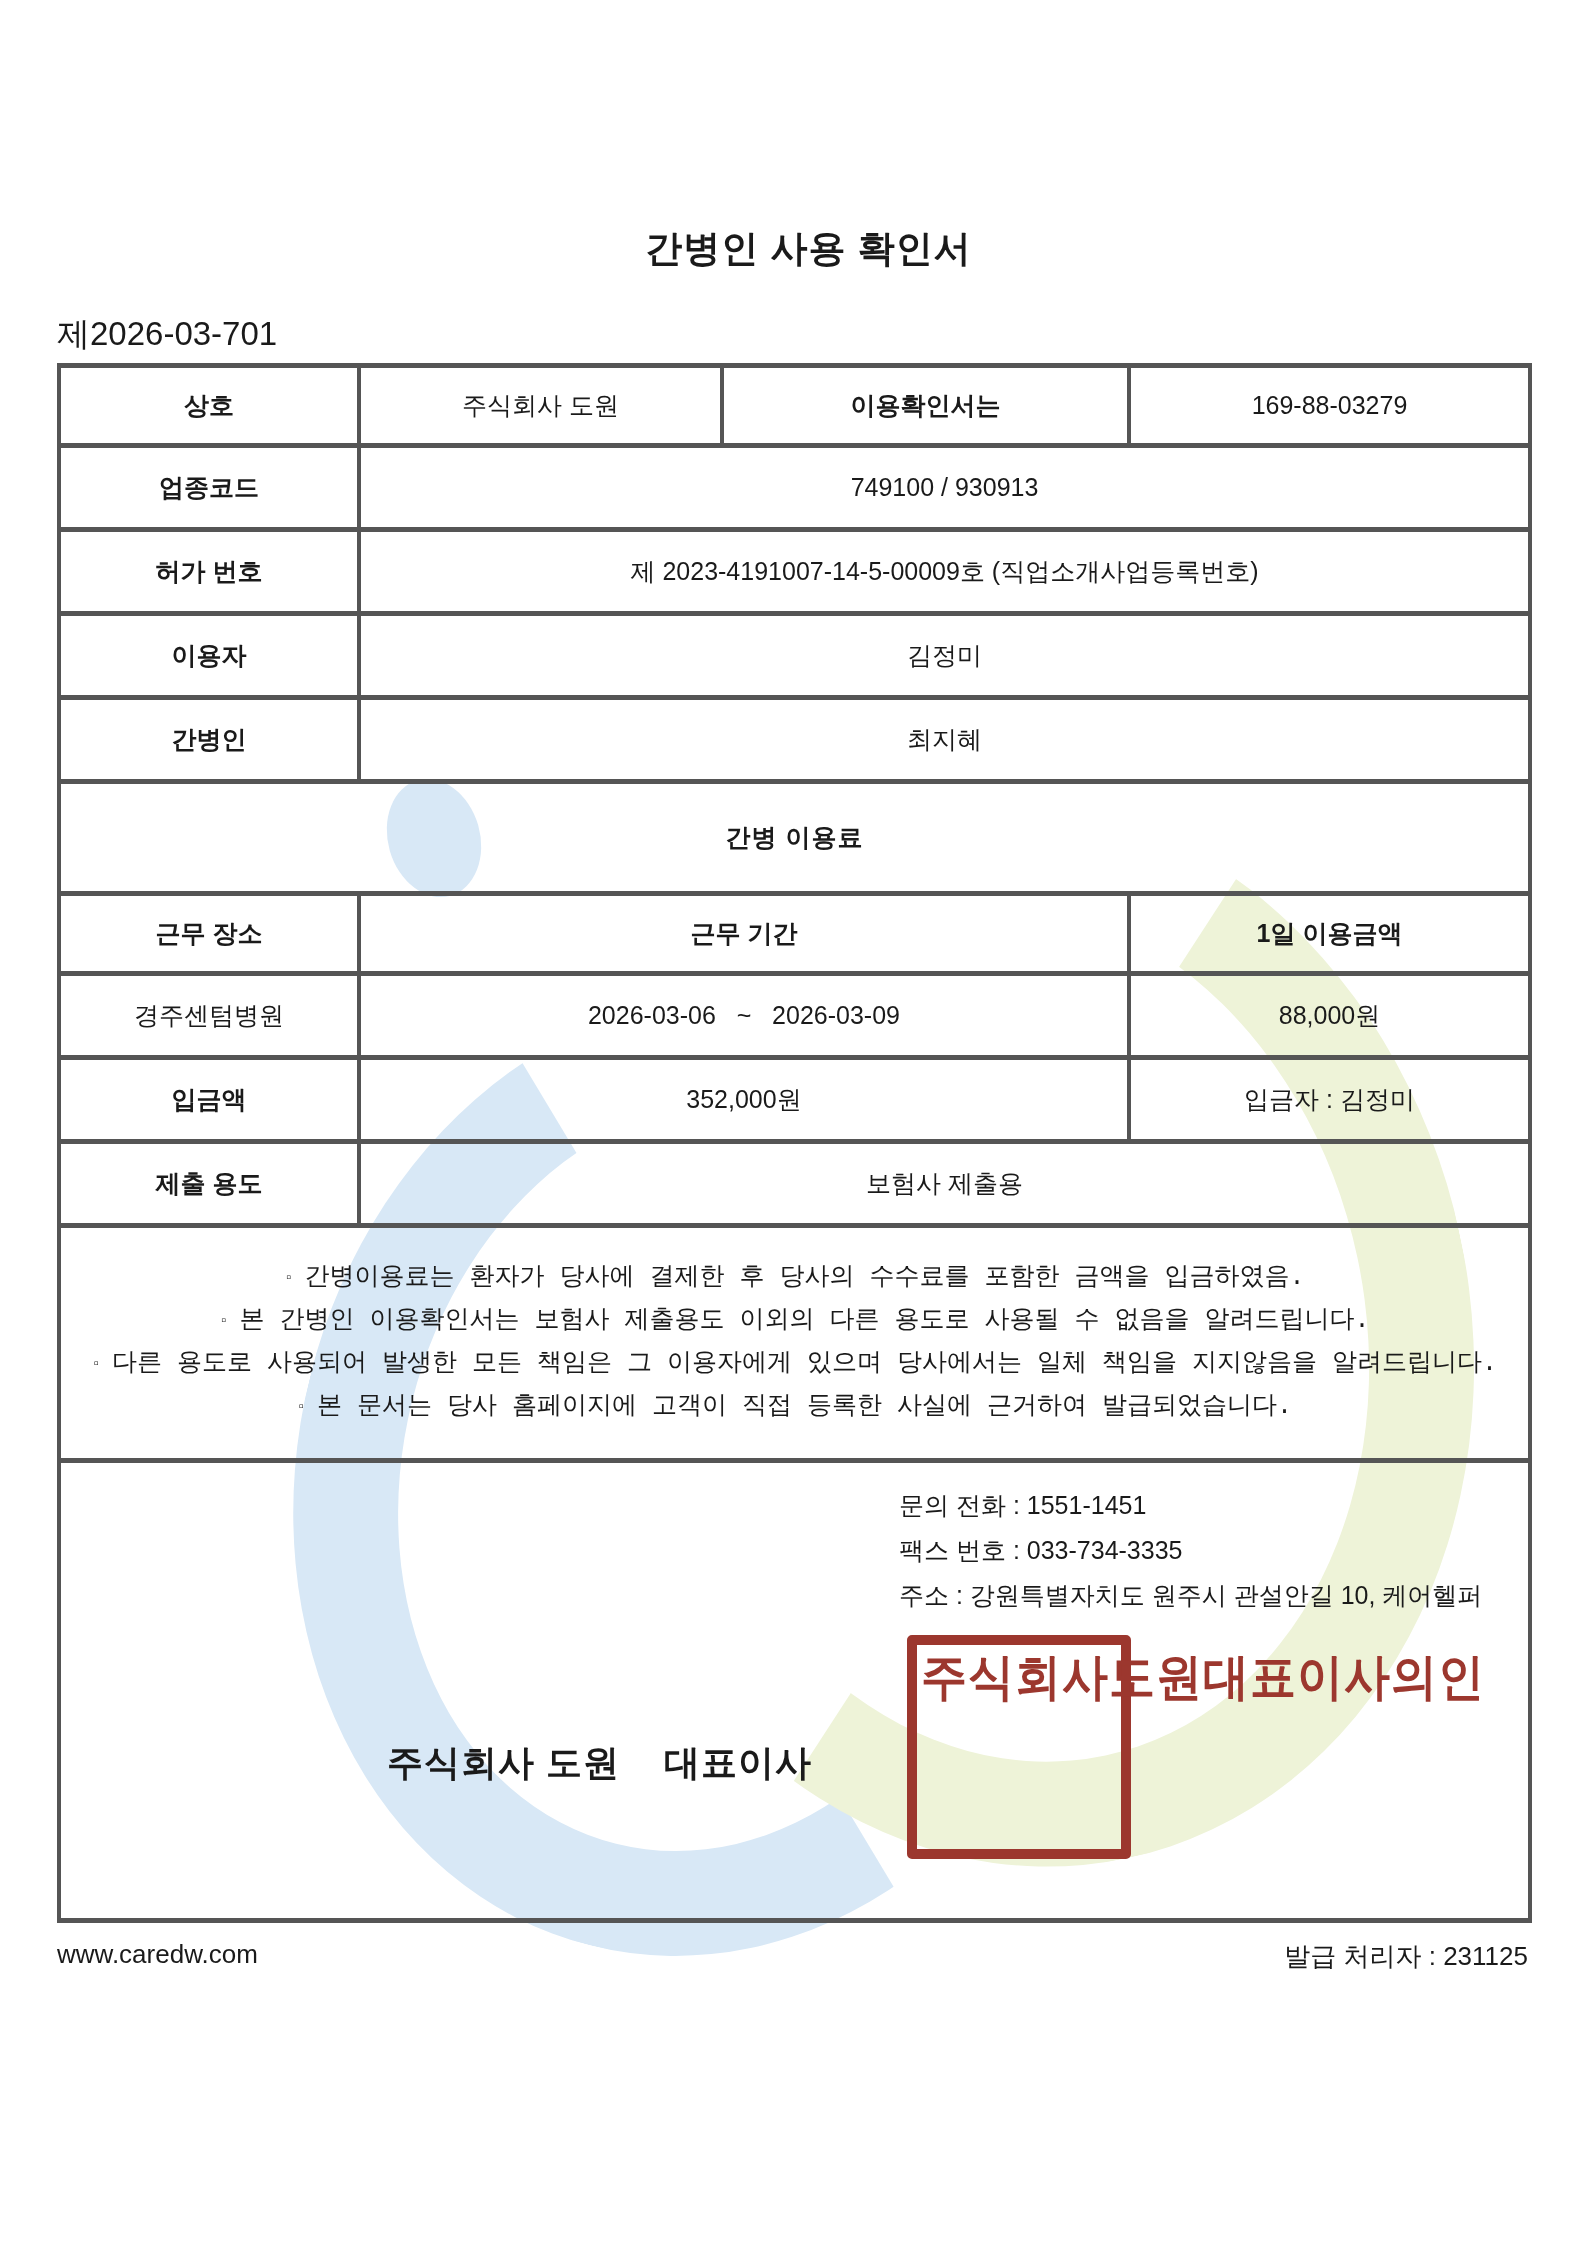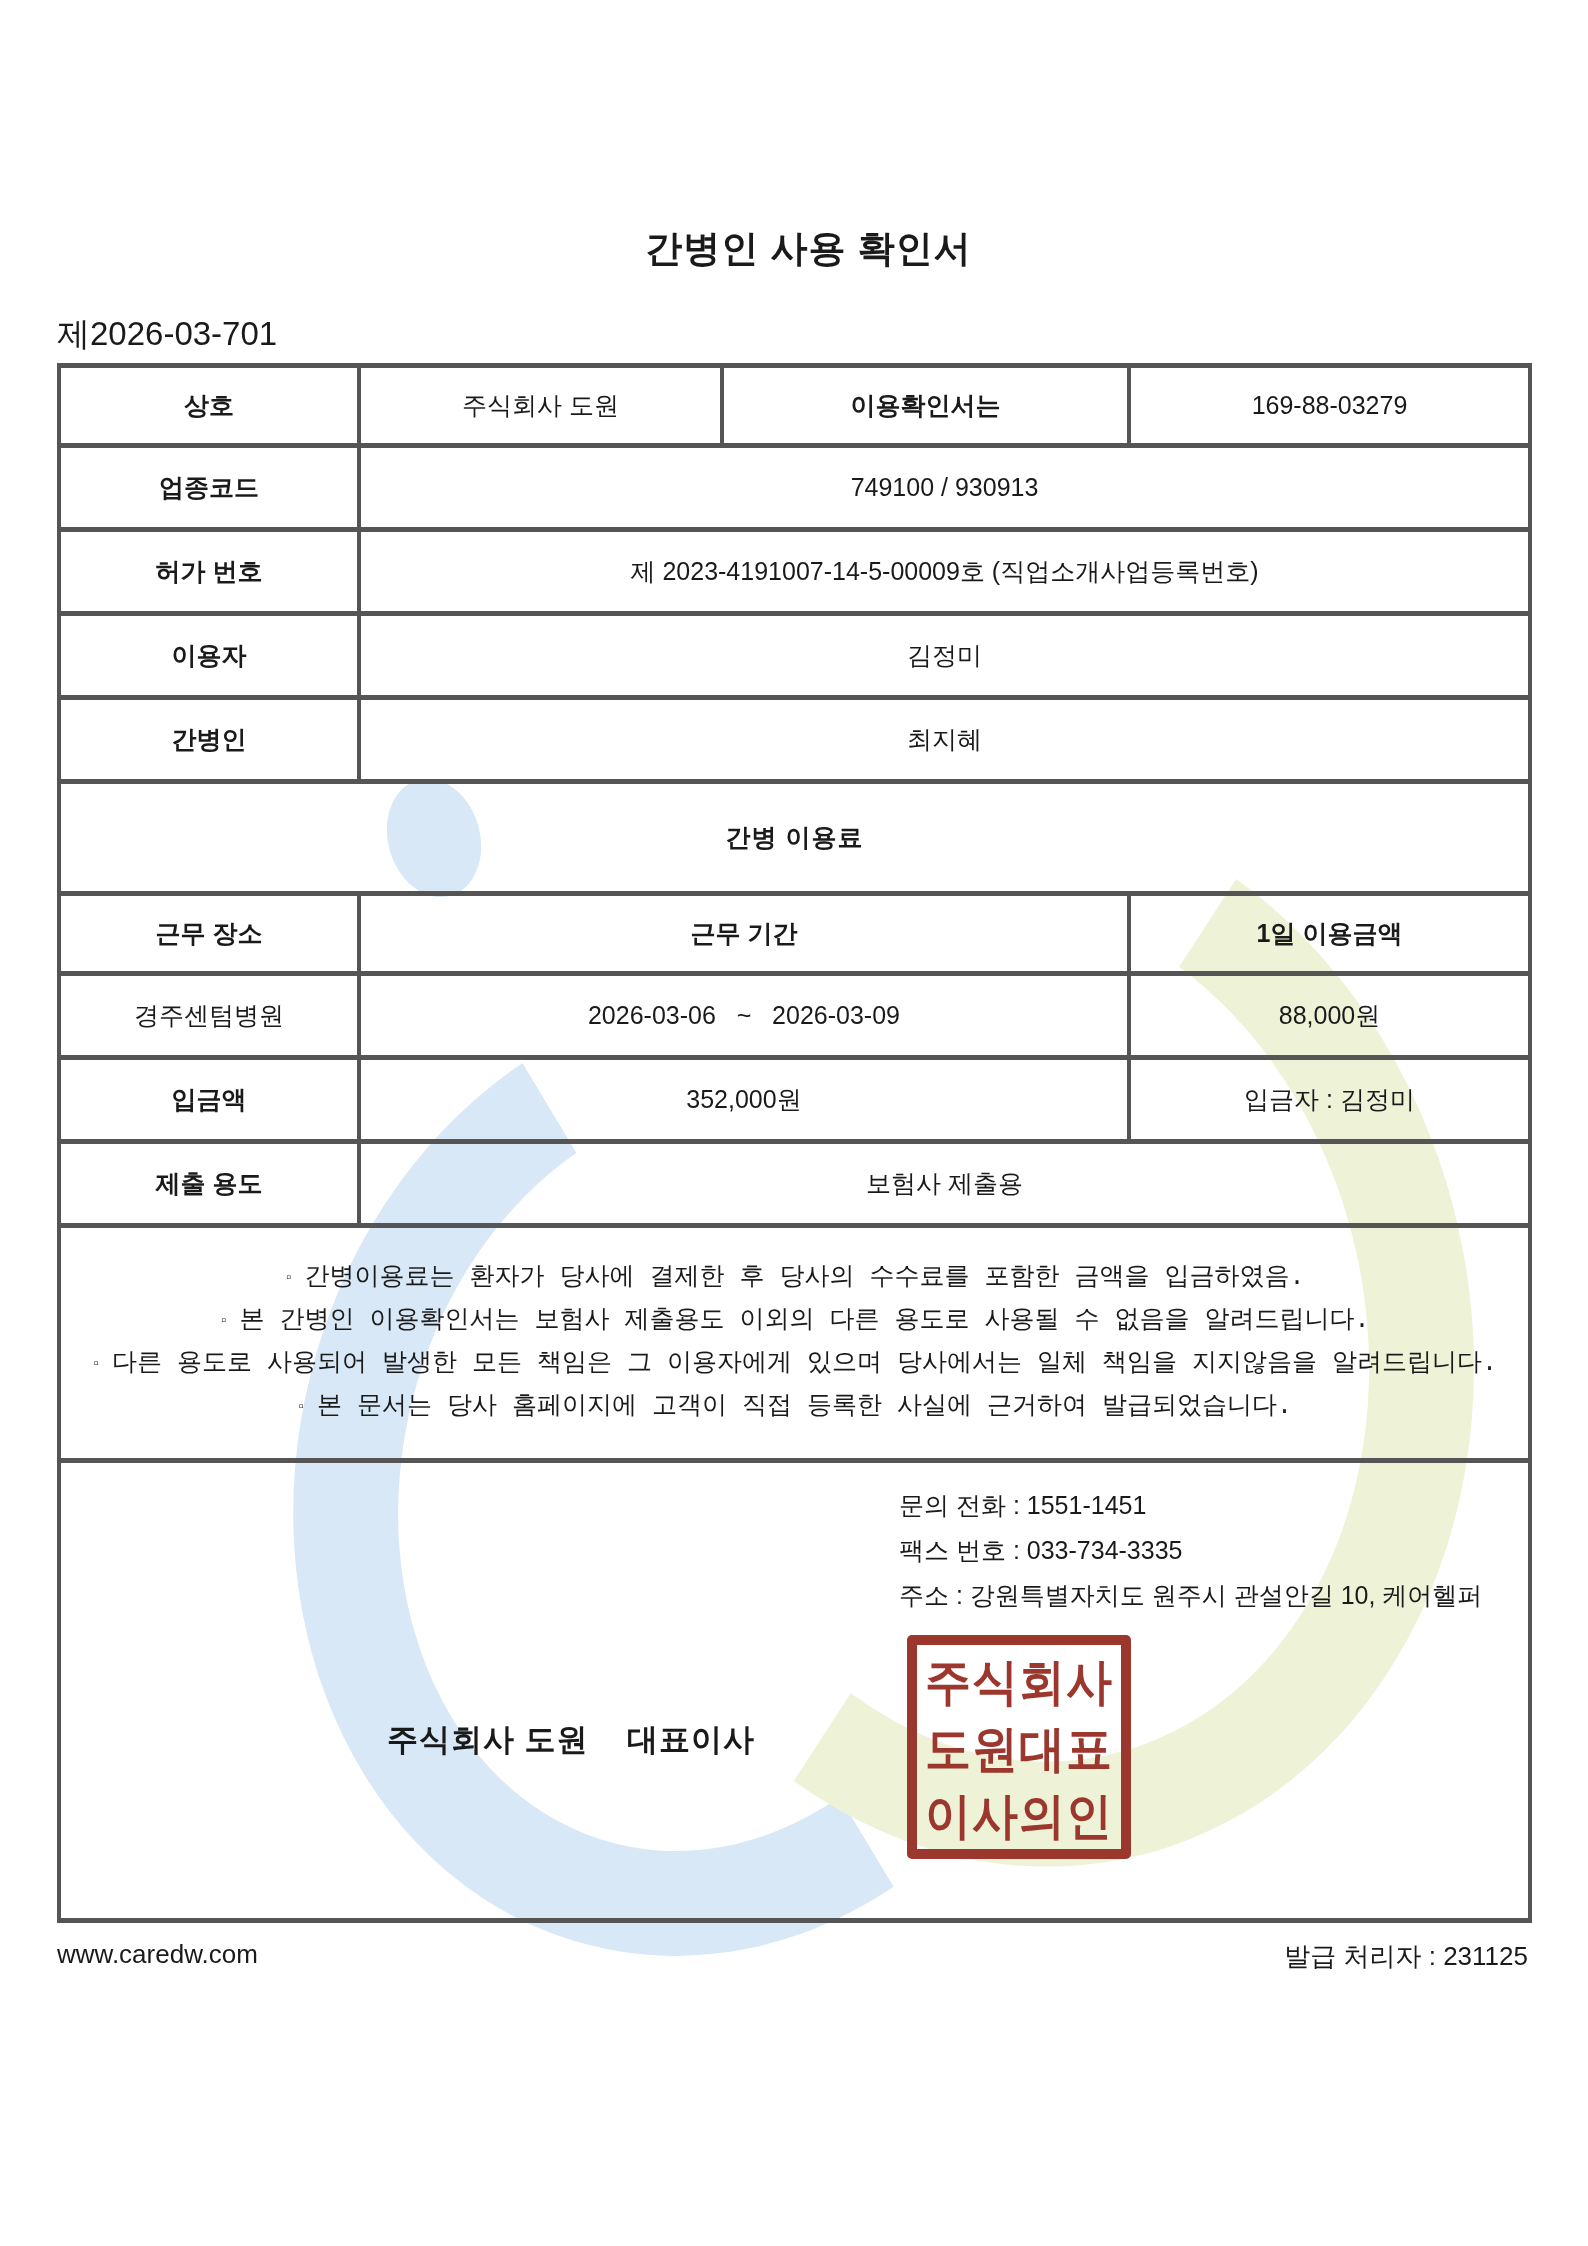--- a/index.html
+++ b/index.html
@@ -65,29 +65,29 @@
     margin-right:11px;color:#2a2a2a;
   }
   
   td.bottom-cell{height:455px;padding:0;}
   .bottom-area{position:relative;width:100%;height:455px;}
   .contact-block{
     position:absolute;left:832px;top:20px;text-align:left;
     font-size:25px;line-height:45px;white-space:nowrap;
   }
   .signature-line{
-    position:absolute;left:320px;top:256px;
-    font-size:31px;font-weight:bold;white-space:pre;letter-spacing:1px;
+    position:absolute;left:320px;top:276px;
+    font-size:36px;font-weight:bold;white-space:pre;letter-spacing:1px;
   }
   .seal{
     position:absolute;left:840px;top:172px;
     width:196px;height:196px;
     border:10px solid #9c372e;border-radius:5px;
     padding:6px 4px 2px 4px;
-    display:flex;flex-direction:column;justify-content:space-between;
+    display:flex;flex-direction:row;justify-content:space-between;
   }
   .seal-row{
     color:#9c372e;font-weight:bold;font-size:46px;line-height:62px;
     text-align:center;letter-spacing:1px;white-space:nowrap;
     transform:scaleY(1.08);transform-origin:center;
   }
   
   .page-footer{
     width:1471px;display:flex;justify-content:space-between;
     margin-top:16px;font-size:26px;

